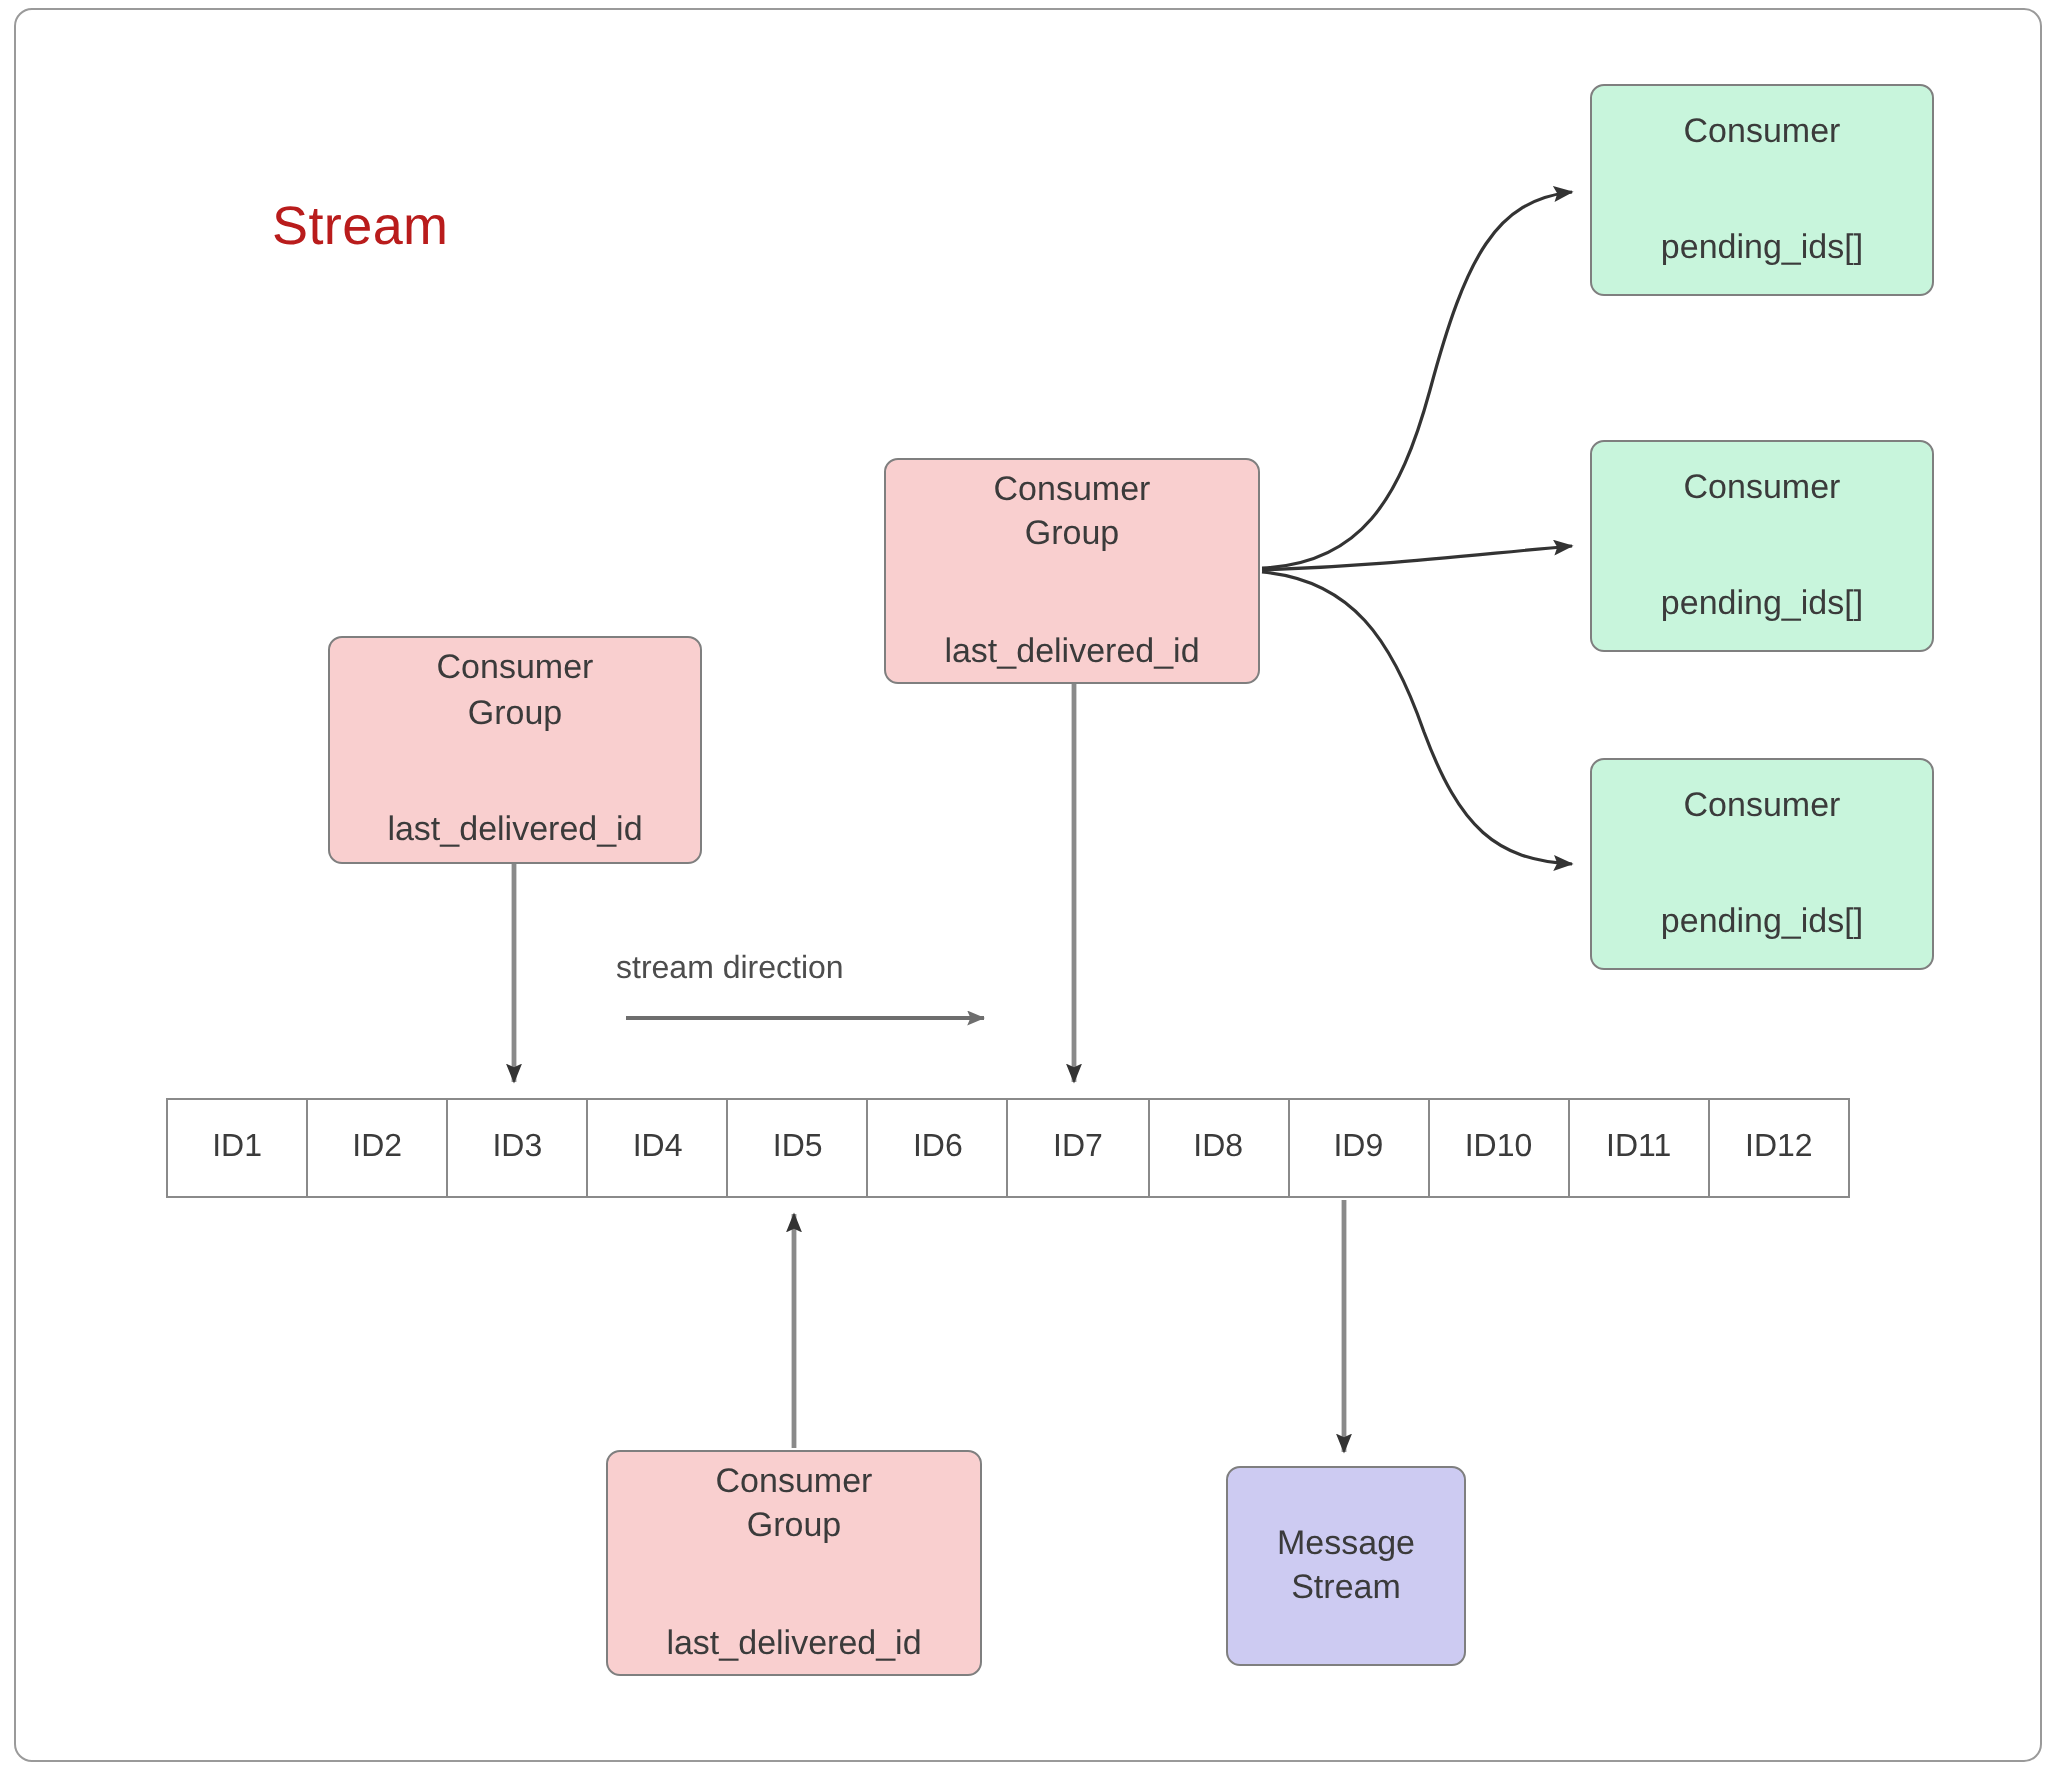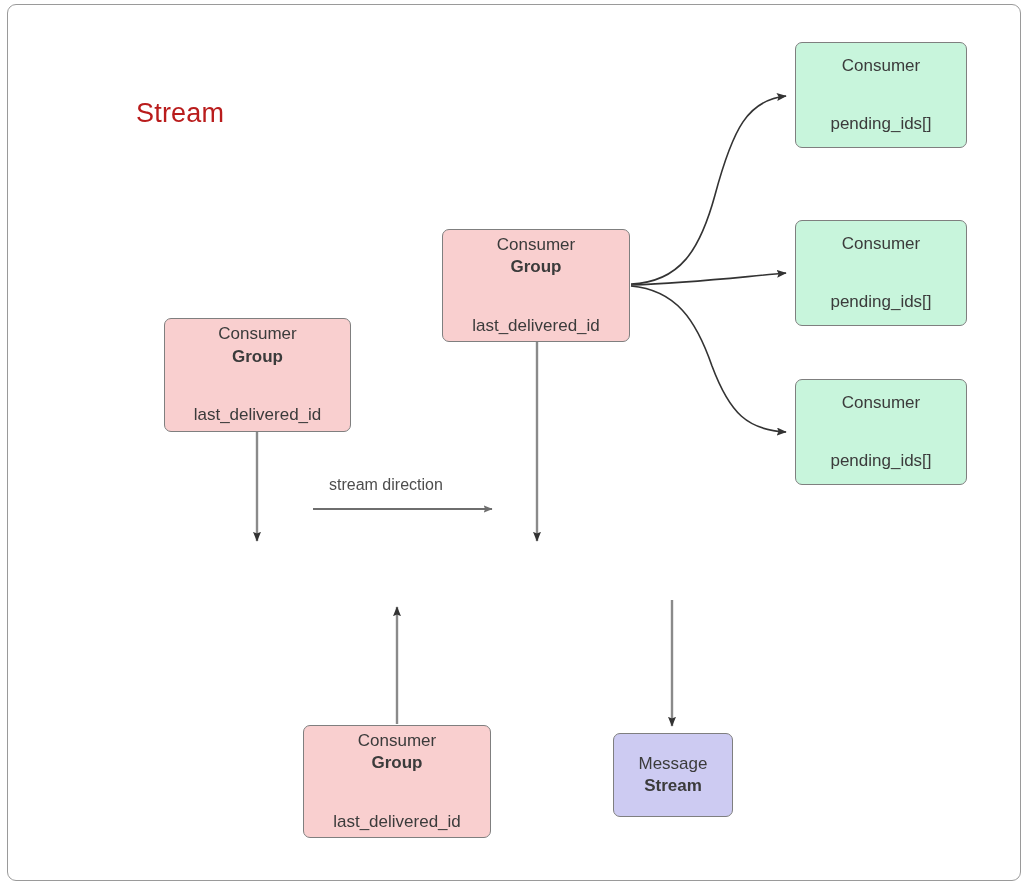--- a/index.html
+++ b/index.html
@@ -59,21 +59,20 @@
     text-align: center;
     color: #3b3b3b;
     font-size: 17px;
     line-height: 1.32;
   }
   .node .ln2 {
     margin-top: 36px;
   }
   .node .sub-tight {
     margin-top: 0;
-    font-weight: bold;
   }
   .pink {
     background: #f9cfcf;
     border: 1.6px solid #7f7f7f;
   }
   .green {
     background: #c8f5dc;
     border: 1.6px solid #7f7f7f;
   }
   .purple {
@@ -99,21 +98,21 @@
     font-size: 16px;
     color: #3b3b3b;
     border-right: 1.6px solid #8a8a8a;
     box-sizing: border-box;
   }
   .cell:last-child {
     border-right: none;
   }
   .dir-label {
     position: absolute;
-    left: 329px;
+    left: 308px;
     top: 476px;
     font-size: 16px;
     color: #4d4d4d;
     white-space: nowrap;
   }
 </style>
 </head>
 <body>
 
 <div id="canvas">
@@ -191,19 +190,33 @@
   <div class="node green" style="left:795px; top:220px; width:172px; height:106px;">
     <span>Consumer</span>
     <span class="ln2">pending_ids[]</span>
   </div>
 
   <div class="node green" style="left:795px; top:379px; width:172px; height:106px;">
     <span>Consumer</span>
     <span class="ln2">pending_ids[]</span>
   </div>
 
-  <div class="node purple" style="left:613px; top:733px; width:120px; height:84px;">
+  <div class="node purple" style="left:613px; top:733px; width:120px; height:100px;">
     <span>Message</span>
     <span class="sub-tight">Stream</span>
   </div>
 
+  <div class="stream-row">
+    <div class="cell">ID1</div>
+    <div class="cell">ID2</div>
+    <div class="cell">ID3</div>
+    <div class="cell">ID4</div>
+    <div class="cell">ID5</div>
+    <div class="cell">ID6</div>
+    <div class="cell">ID7</div>
+    <div class="cell">ID8</div>
+    <div class="cell">ID9</div>
+    <div class="cell">ID10</div>
+    <div class="cell">ID11</div>
+    <div class="cell">ID12</div>
+  </div>
 
 </div>
 
 </body></html>

